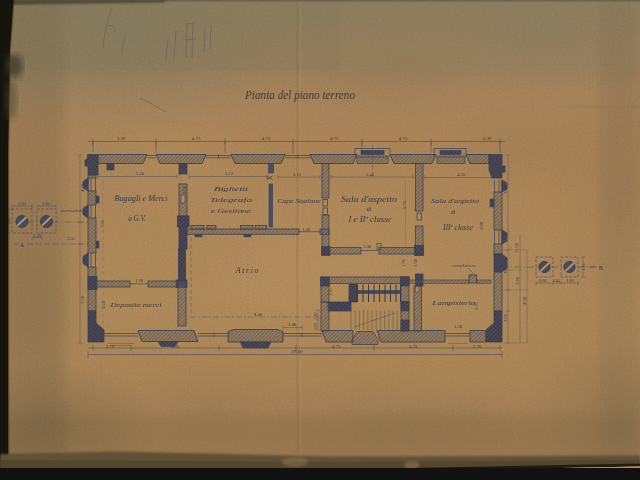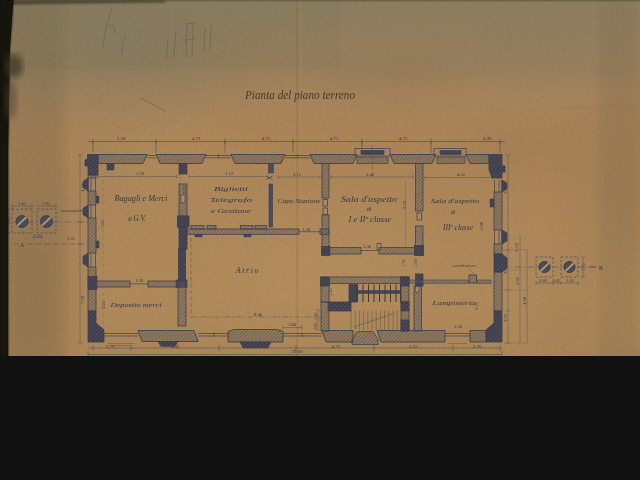--- a/index.html
+++ b/index.html
@@ -1,16 +1,16 @@
 <!DOCTYPE html>
 <html><head>
 <meta charset="utf-8">
 <style>
   html,body{margin:0;padding:0;background:#111;}
-  #page{width:640px;height:356px;overflow:hidden;position:relative;font-family:"Liberation Serif",serif;}
+  #page{width:640px;height:468px;overflow:hidden;position:relative;font-family:"Liberation Serif",serif;}
   svg{display:block;}
 </style>
 </head>
 <body>
 <div id="page">
 <svg width="640" height="480" viewBox="0 0 640 480">
 <defs>
   <linearGradient id="paperV" x1="0" y1="0" x2="0" y2="1">
     <stop offset="0" stop-color="#97825c"></stop>
     <stop offset="0.08" stop-color="#a2825a"></stop>

